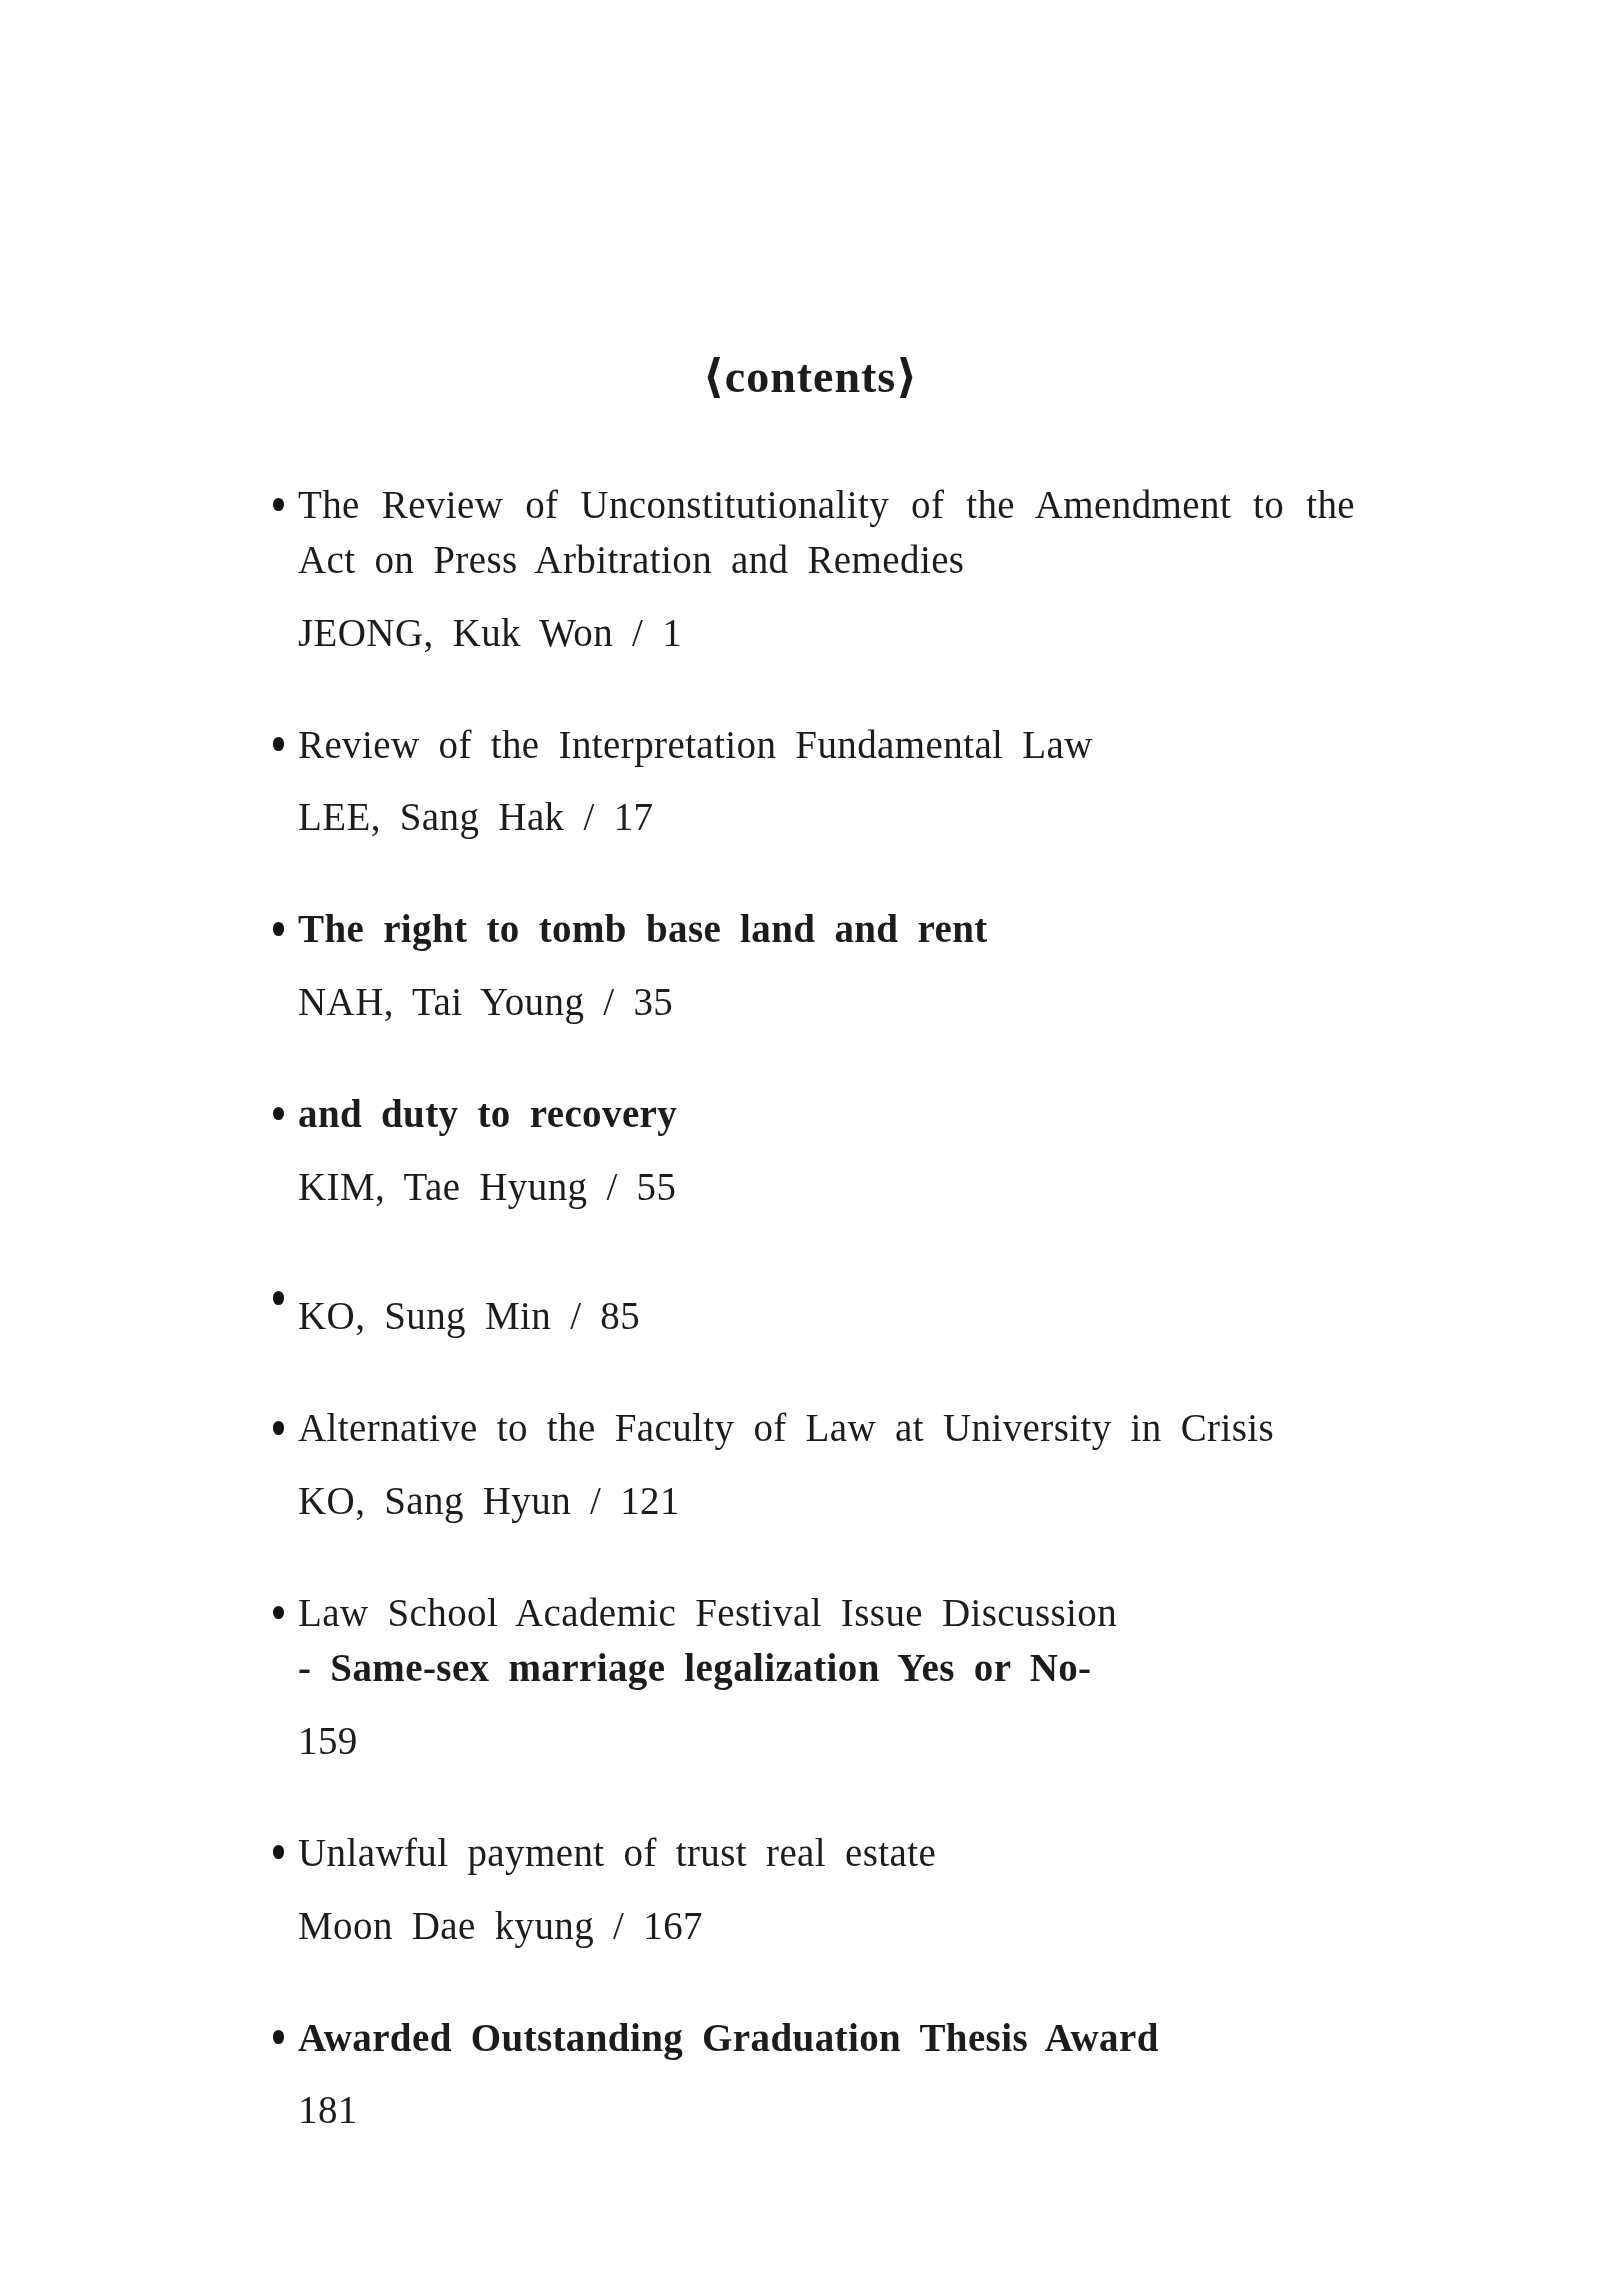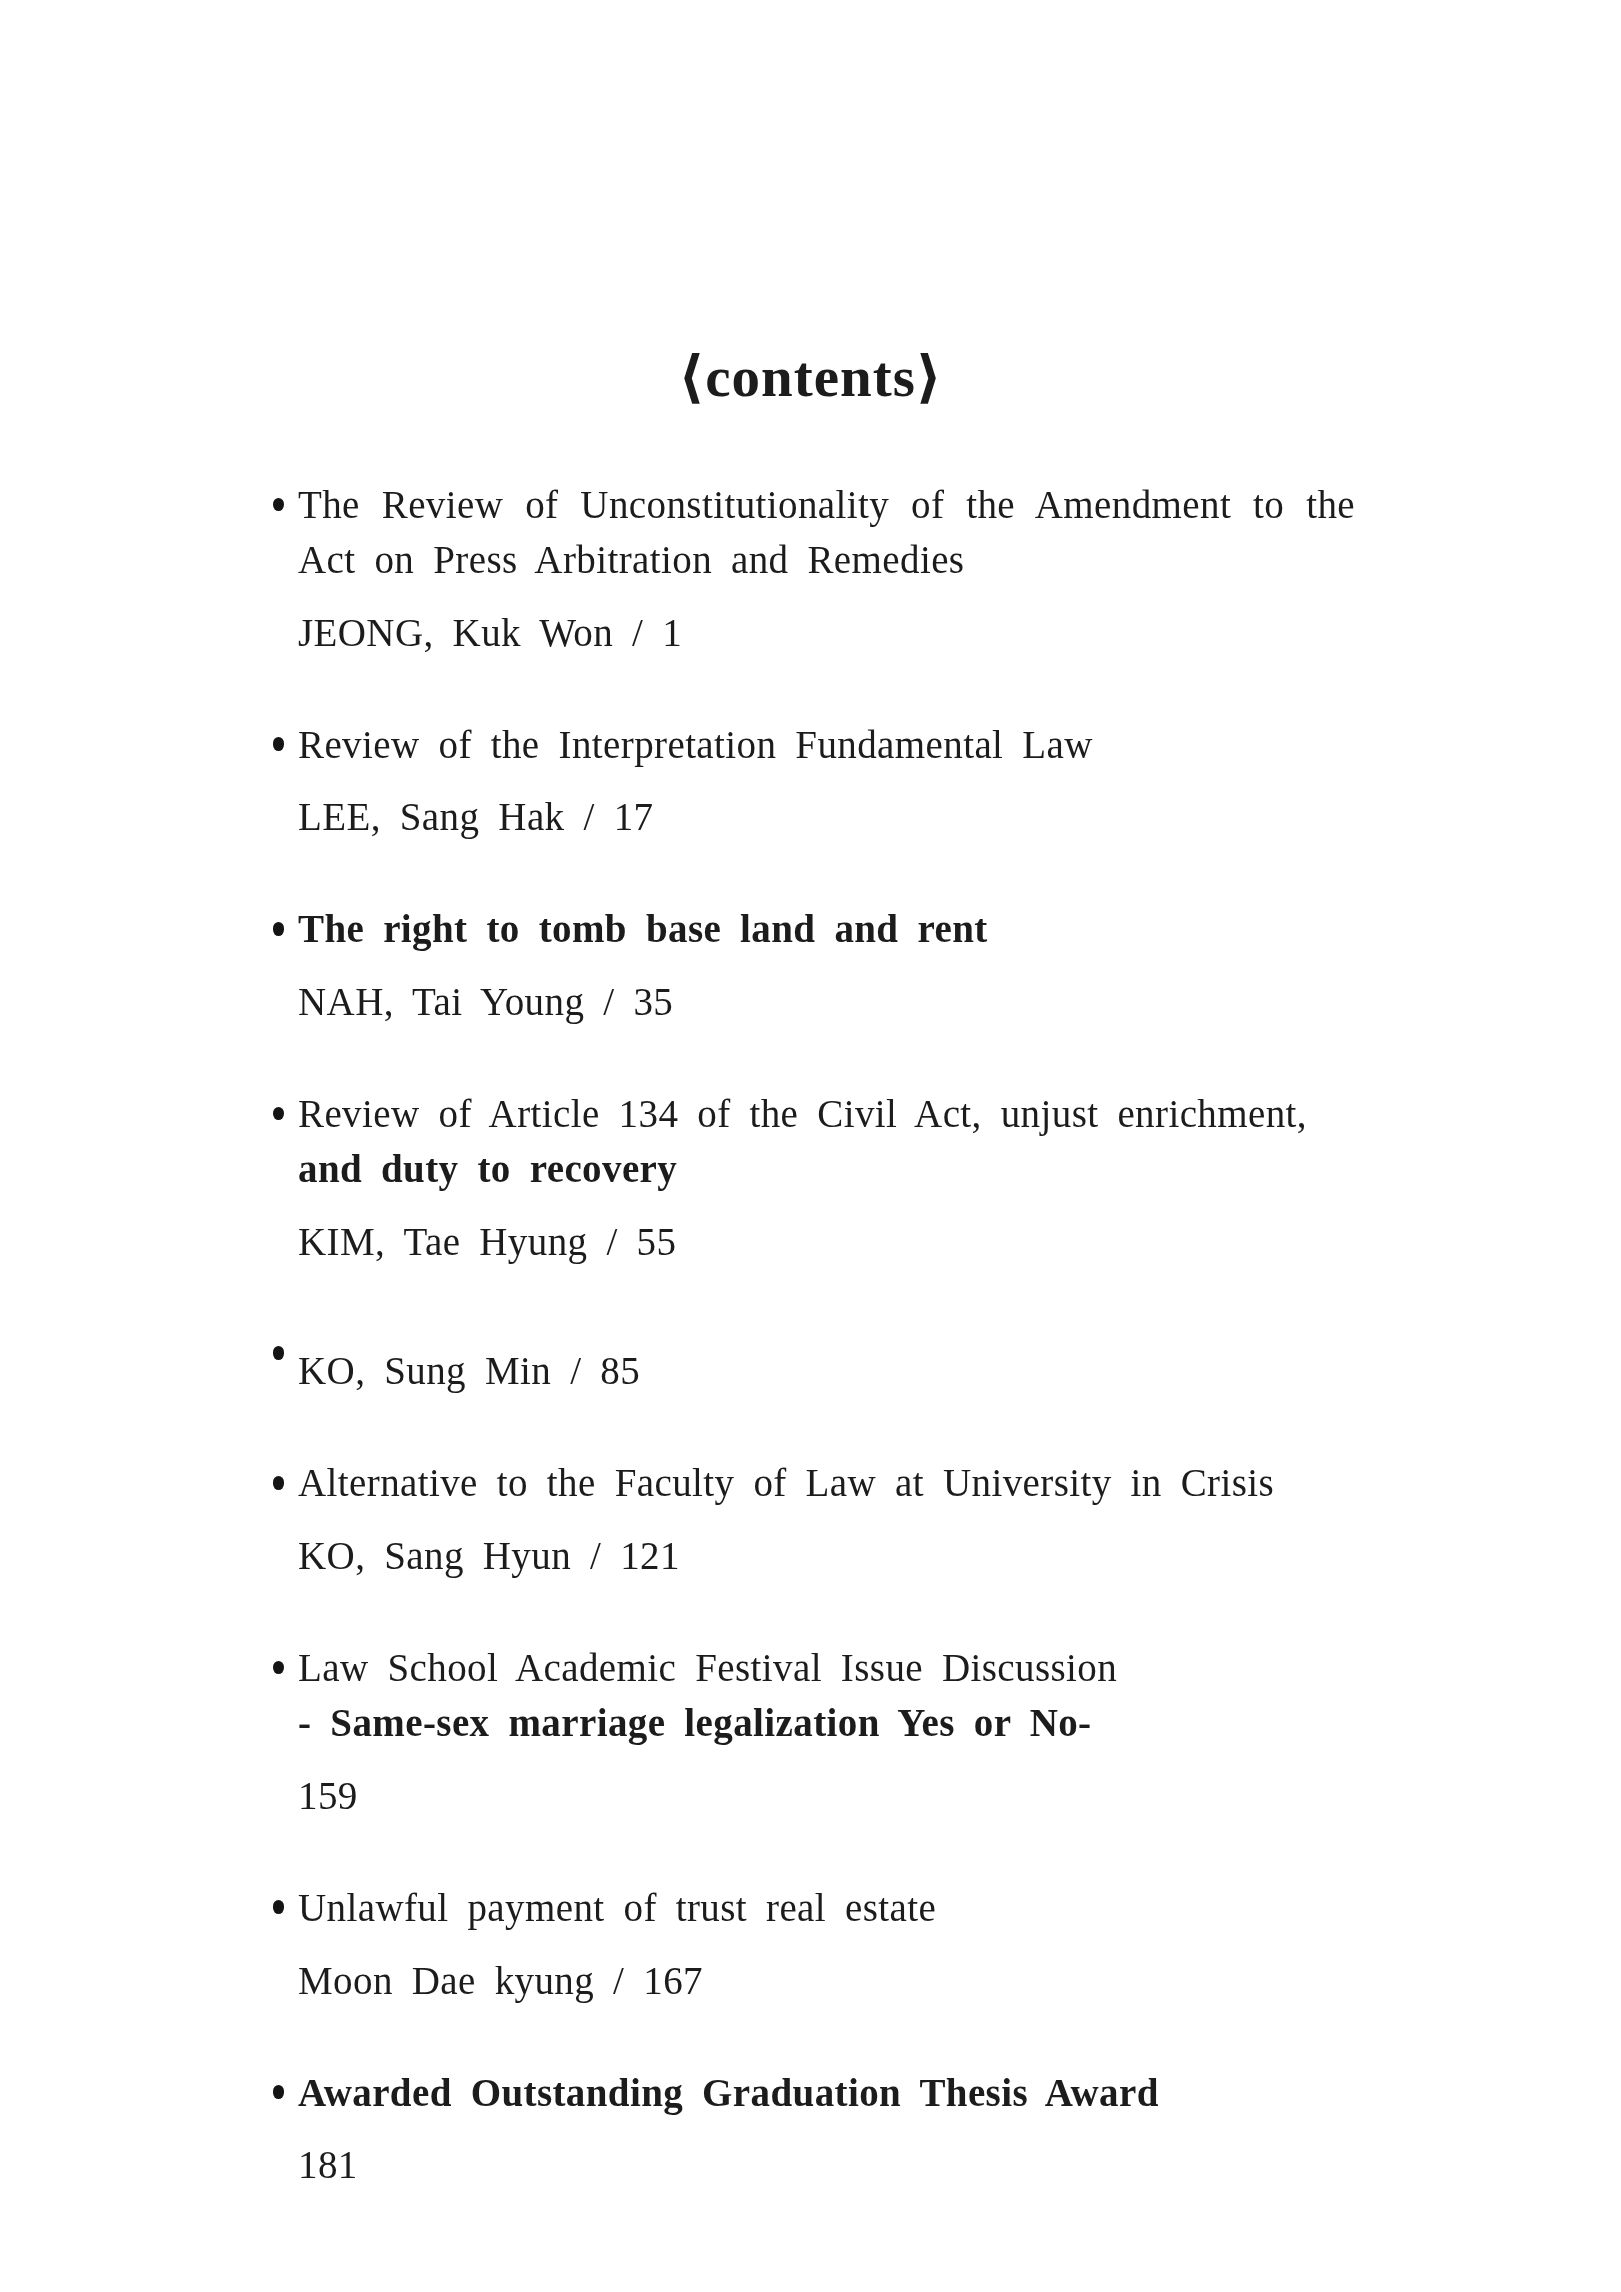--- a/index.html
+++ b/index.html
@@ -9,21 +9,21 @@
     height: 2293px;
     margin: 0 auto;
     background: #ffffff;
     font-family: "Liberation Serif", "DejaVu Serif", "DejaVu Sans", serif;
     color: #1c1c1c;
     overflow: hidden;
   }
   .doc-title {
     padding-top: 349px;
     text-align: center;
-    font-size: 57px;
+    font-size: 46px;
     line-height: 55px;
     font-weight: 700;
     letter-spacing: 1px;
   }
   .toc {
     margin-left: 298px;
     margin-top: 73px;
     width: 1057px;
     font-size: 39px;
     line-height: 55px;
@@ -92,21 +92,20 @@
       <span class="bullet"></span>
       <div class="leader">
         <span class="pre">The right to tomb base land and rent</span>
         <span class="dots"></span>
         <span class="author">NAH, Tai Young / 35</span>
       </div>
     </div>
 
     <div class="entry">
       <span class="bullet"></span>
-      <div class="line">Review of Article 134 of the Civil Act, unjust enrichment,</div>
       <div class="leader">
         <span class="pre">and duty to recovery</span>
         <span class="dots"></span>
         <span class="author">KIM, Tae Hyung / 55</span>
       </div>
     </div>
 
     <div class="entry">
       <span class="bullet"></span>
       <div class="leader">

